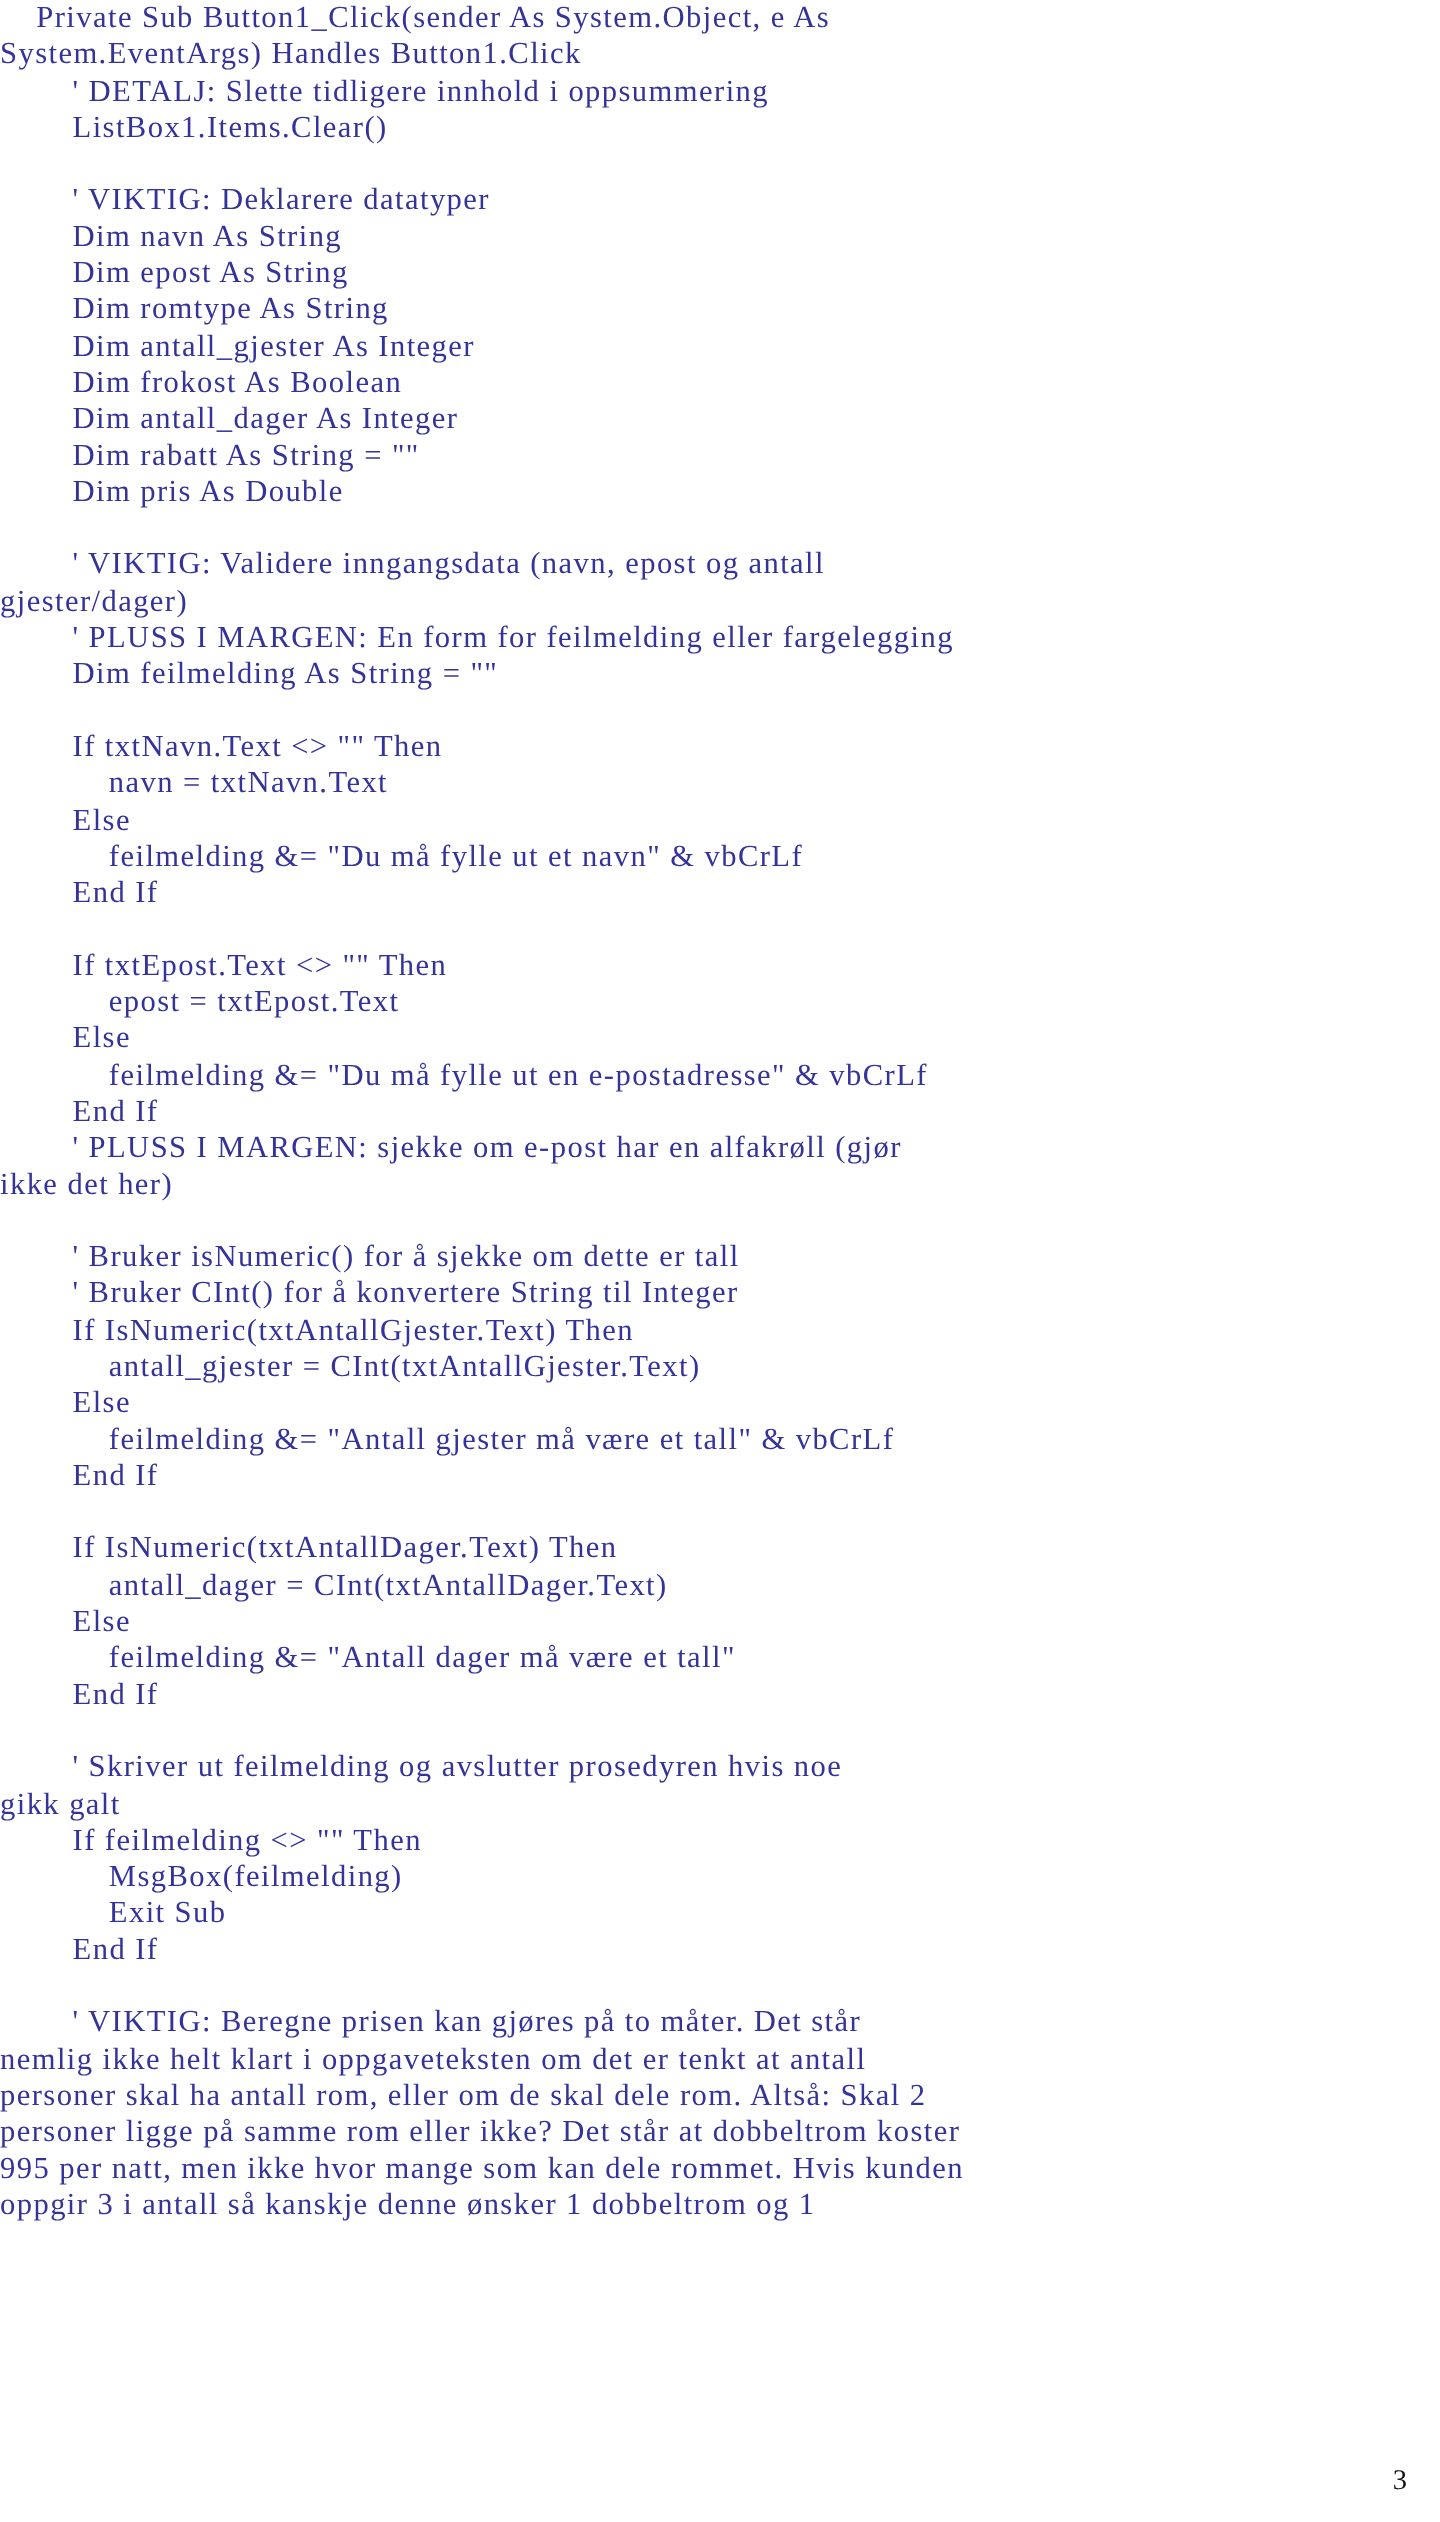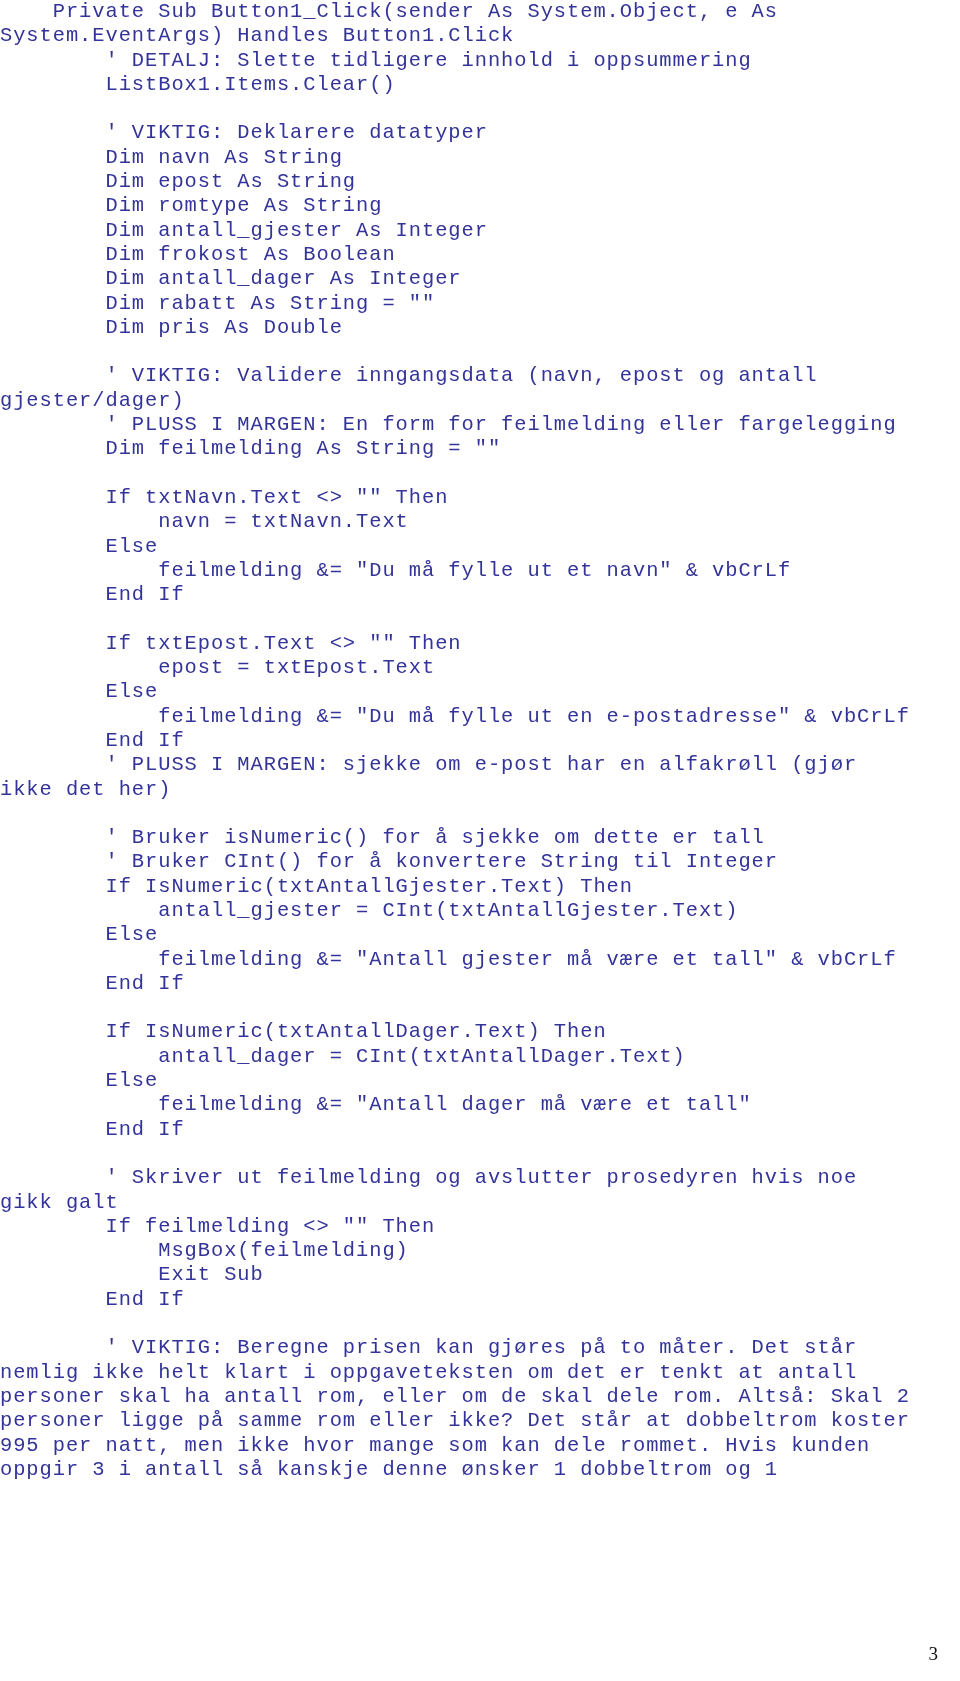--- a/index.html
+++ b/index.html
@@ -13,21 +13,21 @@
     width: 960px;
     height: 1681px;
     background: #ffffff;
     overflow: hidden;
   }
   .code-block {
     position: absolute;
     left: 0px;
     top: 0px;
     width: 960px;
-    font-family: Liberation Mono, monospace;
+    font-family: Liberation Serif, serif;
     font-size: 20.4px;
     line-height: 24.3px;
     letter-spacing: 0.95px;
     color: #333399;
     white-space: pre;
     margin: 0;
     padding: 0;
   }
   .code-line {
     white-space: pre;

